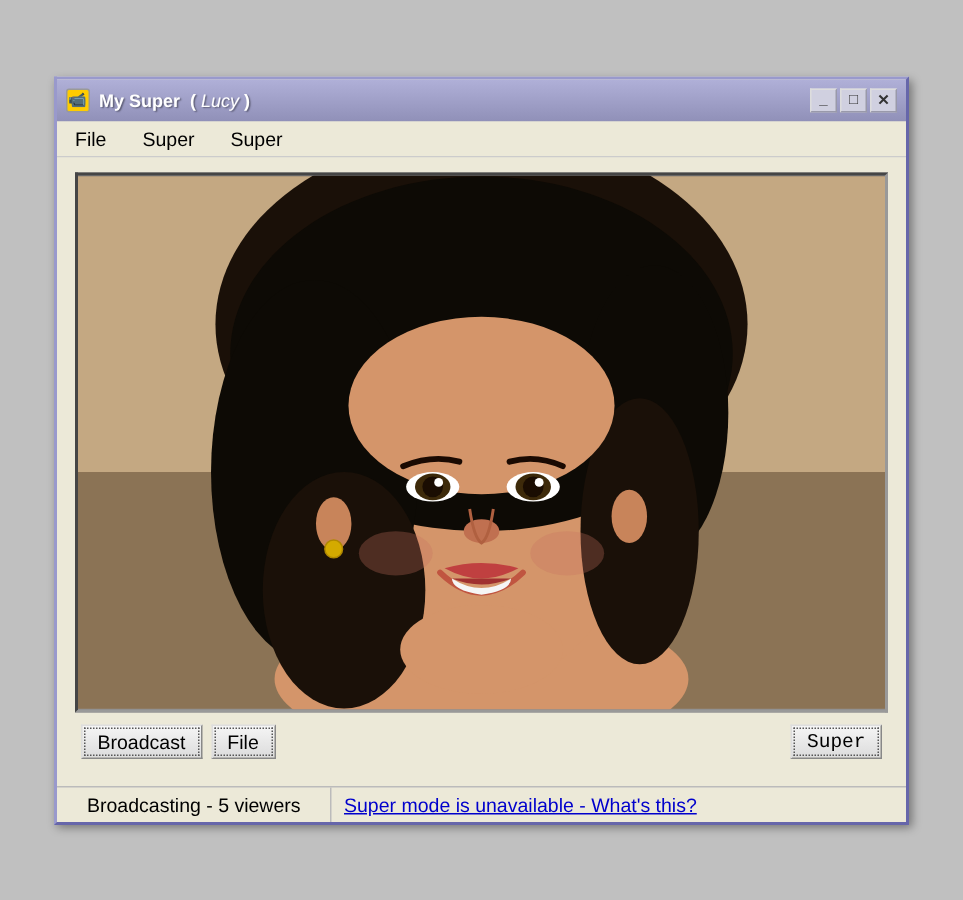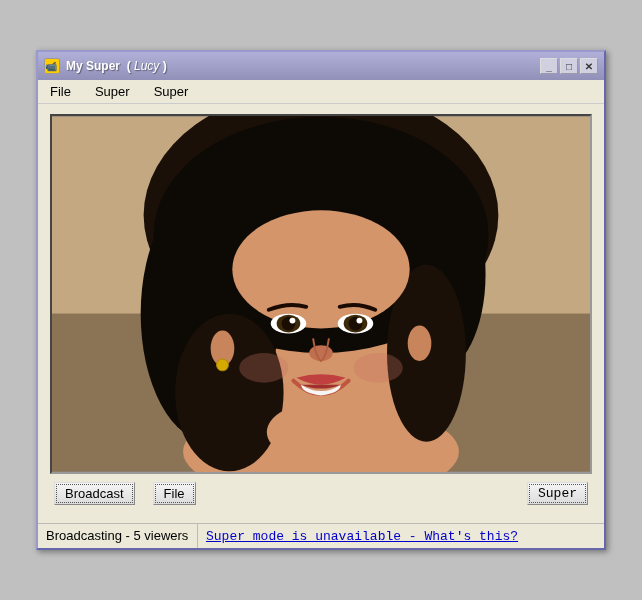--- a/index.html
+++ b/index.html
@@ -112,21 +112,21 @@
     
     .video-svg {
       width: 100%;
       height: 100%;
     }
 
     .controls-row {
       padding: 8px 4px;
       display: flex;
       align-items: center;
-      gap: 18px;
+      gap: 6px;
     }
 
     .btn {
       padding: 3px 10px;
       background: linear-gradient(to bottom, #f5f5f5, #dcdcdc);
       border: 1px solid #aaa;
       border-top-color: #ddd;
       border-left-color: #ddd;
       border-bottom-color: #888;
       border-right-color: #888;
@@ -144,38 +144,37 @@
     }
 
     .status-bar {
       display: flex;
       border-top: 1px solid #bbb;
       background: #ece9d8;
     }
 
     .status-left {
       flex: 0 0 auto;
-      padding: 4px 8px;
+      padding: 4px 20px;
       border-right: 1px solid #bbb;
       font-size: 13px;
       color: #000;
       min-width: 160px;
     }
 
     .status-right {
       flex: 1;
       padding: 4px 8px;
     }
 
     .status-link {
       color: #0000cc;
       text-decoration: underline;
       cursor: pointer;
       font-size: 13px;
-      font-family: Liberation Mono, monospace;
     }
   </style>
 </head>
 <body>
 
 <div class="window">
 
   <div class="title-bar">
     <div class="title-bar-left">
       <div class="title-icon">📹</div>

